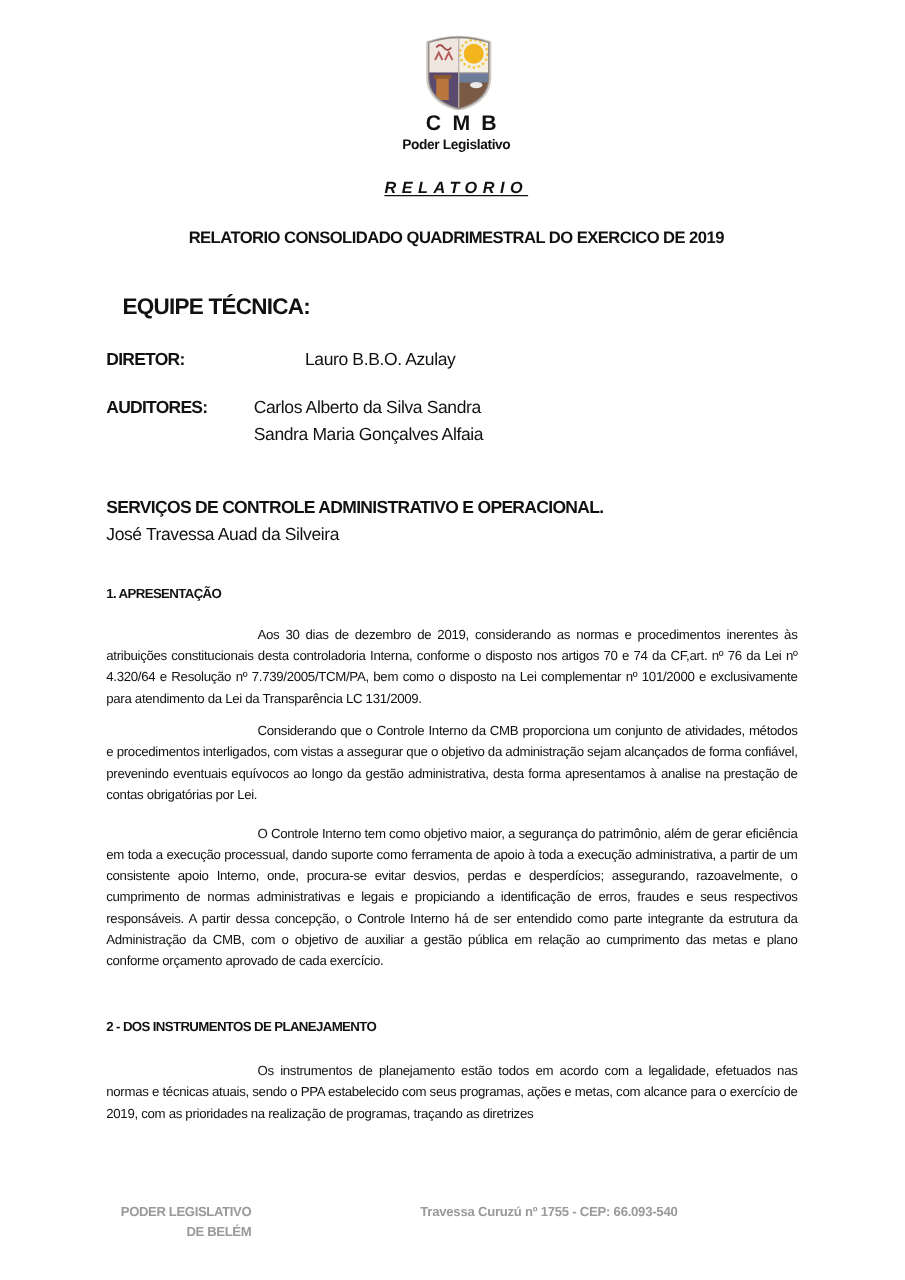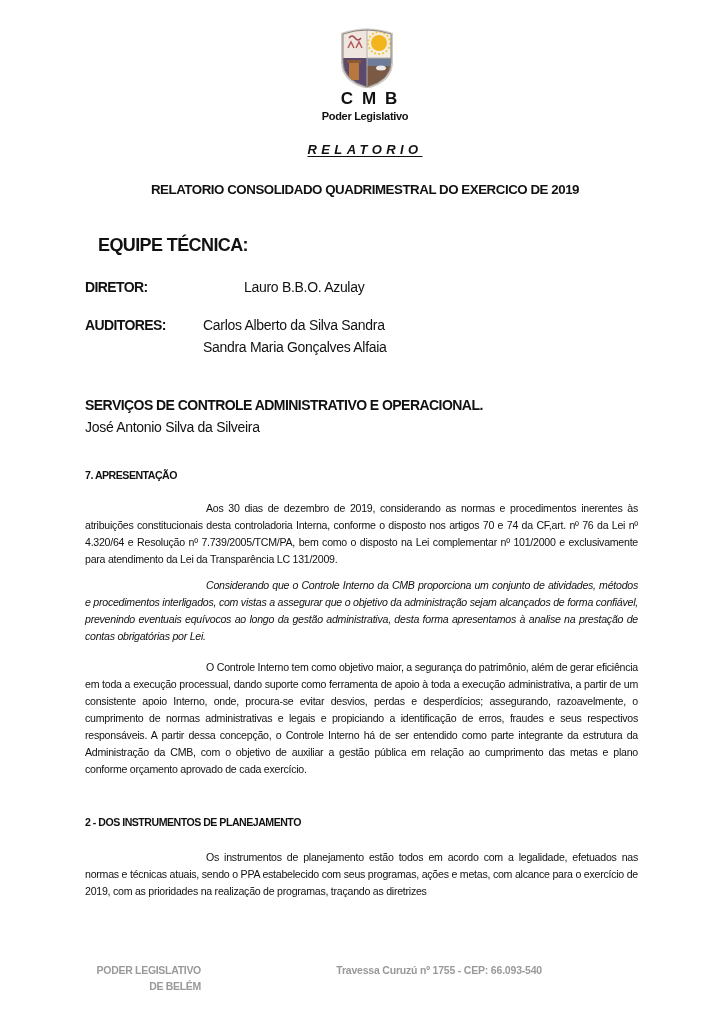--- a/index.html
+++ b/index.html
@@ -30,21 +30,21 @@
     .servicos { left: 85px; top: 397px; font-size: 14px; font-weight: bold; letter-spacing: -0.55px; }
     .jose { left: 85px; top: 419px; font-size: 14px; letter-spacing: -0.3px; }
 
     .sec-title { font-size: 10.6px; font-weight: bold; letter-spacing: -0.5px; }
     .sec1 { left: 85px; top: 469px; }
     .sec2 { left: 85px; top: 816px; text-align: right; }
 
     .para { left: 85px; width: 553px; font-size: 10.6px; line-height: 17px; text-align: justify; letter-spacing: -0.25px; color: #111; }
     .para p { text-indent: 121px; }
     .p1 { top: 500px; }
-    .p2 { top: 577px; font-style: italic; }
+    .p2 { top: 577px; }
     .p3 { top: 659px; }
     .p4 { top: 849px; }
 
     .footer-left { left: 80px; top: 962px; width: 121px; text-align: right; font-size: 10.5px; font-weight: bold; color: #9a9a9a; line-height: 16px; letter-spacing: -0.3px; }
     .footer-right { left: 262px; top: 962px; width: 280px; text-align: right; font-size: 10.5px; font-weight: bold; color: #9a9a9a; line-height: 16px; letter-spacing: -0.2px; }
   </style>
 </head>
 <body>
 
 <div class="abs emblem">
@@ -87,23 +87,23 @@
 <div class="abs h-equipe">EQUIPE TÉCNICA:</div>
 
 <div class="abs lbl diretor-lbl">DIRETOR:</div>
 <div class="abs val diretor-val">Lauro B.B.O. Azulay</div>
 
 <div class="abs lbl aud-lbl">AUDITORES:</div>
 <div class="abs val aud-val1">Carlos Alberto da Silva Sandra</div>
 <div class="abs val aud-val2">Sandra Maria Gonçalves Alfaia</div>
 
 <div class="abs servicos">SERVIÇOS DE CONTROLE ADMINISTRATIVO E OPERACIONAL.</div>
-<div class="abs jose">José Antonio Silva da Silveira</div>
+<div class="abs jose">José Travessa Auad da Silveira</div>
 
-<div class="abs sec-title sec1">7. APRESENTAÇÃO</div>
+<div class="abs sec-title sec1">1. APRESENTAÇÃO</div>
 
 <div class="abs para p1">
   <p>Aos 30 dias de dezembro de 2019, considerando as normas e procedimentos inerentes às atribuições constitucionais desta controladoria Interna, conforme o disposto nos artigos 70 e 74 da CF,art. nº 76 da Lei nº 4.320/64 e Resolução nº 7.739/2005/TCM/PA, bem como o disposto na Lei complementar nº 101/2000  e exclusivamente para atendimento da Lei da Transparência LC 131/2009.</p>
 </div>
 <div class="abs para p2">
   <p>Considerando que o  Controle Interno da CMB proporciona um conjunto de atividades, métodos e procedimentos interligados, com vistas a assegurar que o objetivo da administração sejam alcançados de forma confiável, prevenindo eventuais equívocos ao longo da gestão administrativa, desta forma apresentamos à analise na prestação de contas obrigatórias por Lei.</p>
 </div>
 <div class="abs para p3">
   <p>O Controle Interno tem como objetivo maior, a segurança do patrimônio, além de gerar eficiência em toda a execução processual, dando suporte como ferramenta de apoio à toda a execução administrativa, a partir de um consistente apoio Interno, onde, procura-se evitar desvios, perdas e desperdícios; assegurando, razoavelmente, o cumprimento de normas administrativas e legais e propiciando a identificação de erros, fraudes e seus respectivos responsáveis. A partir dessa concepção, o Controle Interno há de ser entendido como parte integrante da estrutura da Administração da CMB, com o objetivo de auxiliar a gestão pública em relação ao cumprimento das metas e plano conforme orçamento aprovado de cada exercício.</p>
 </div>

